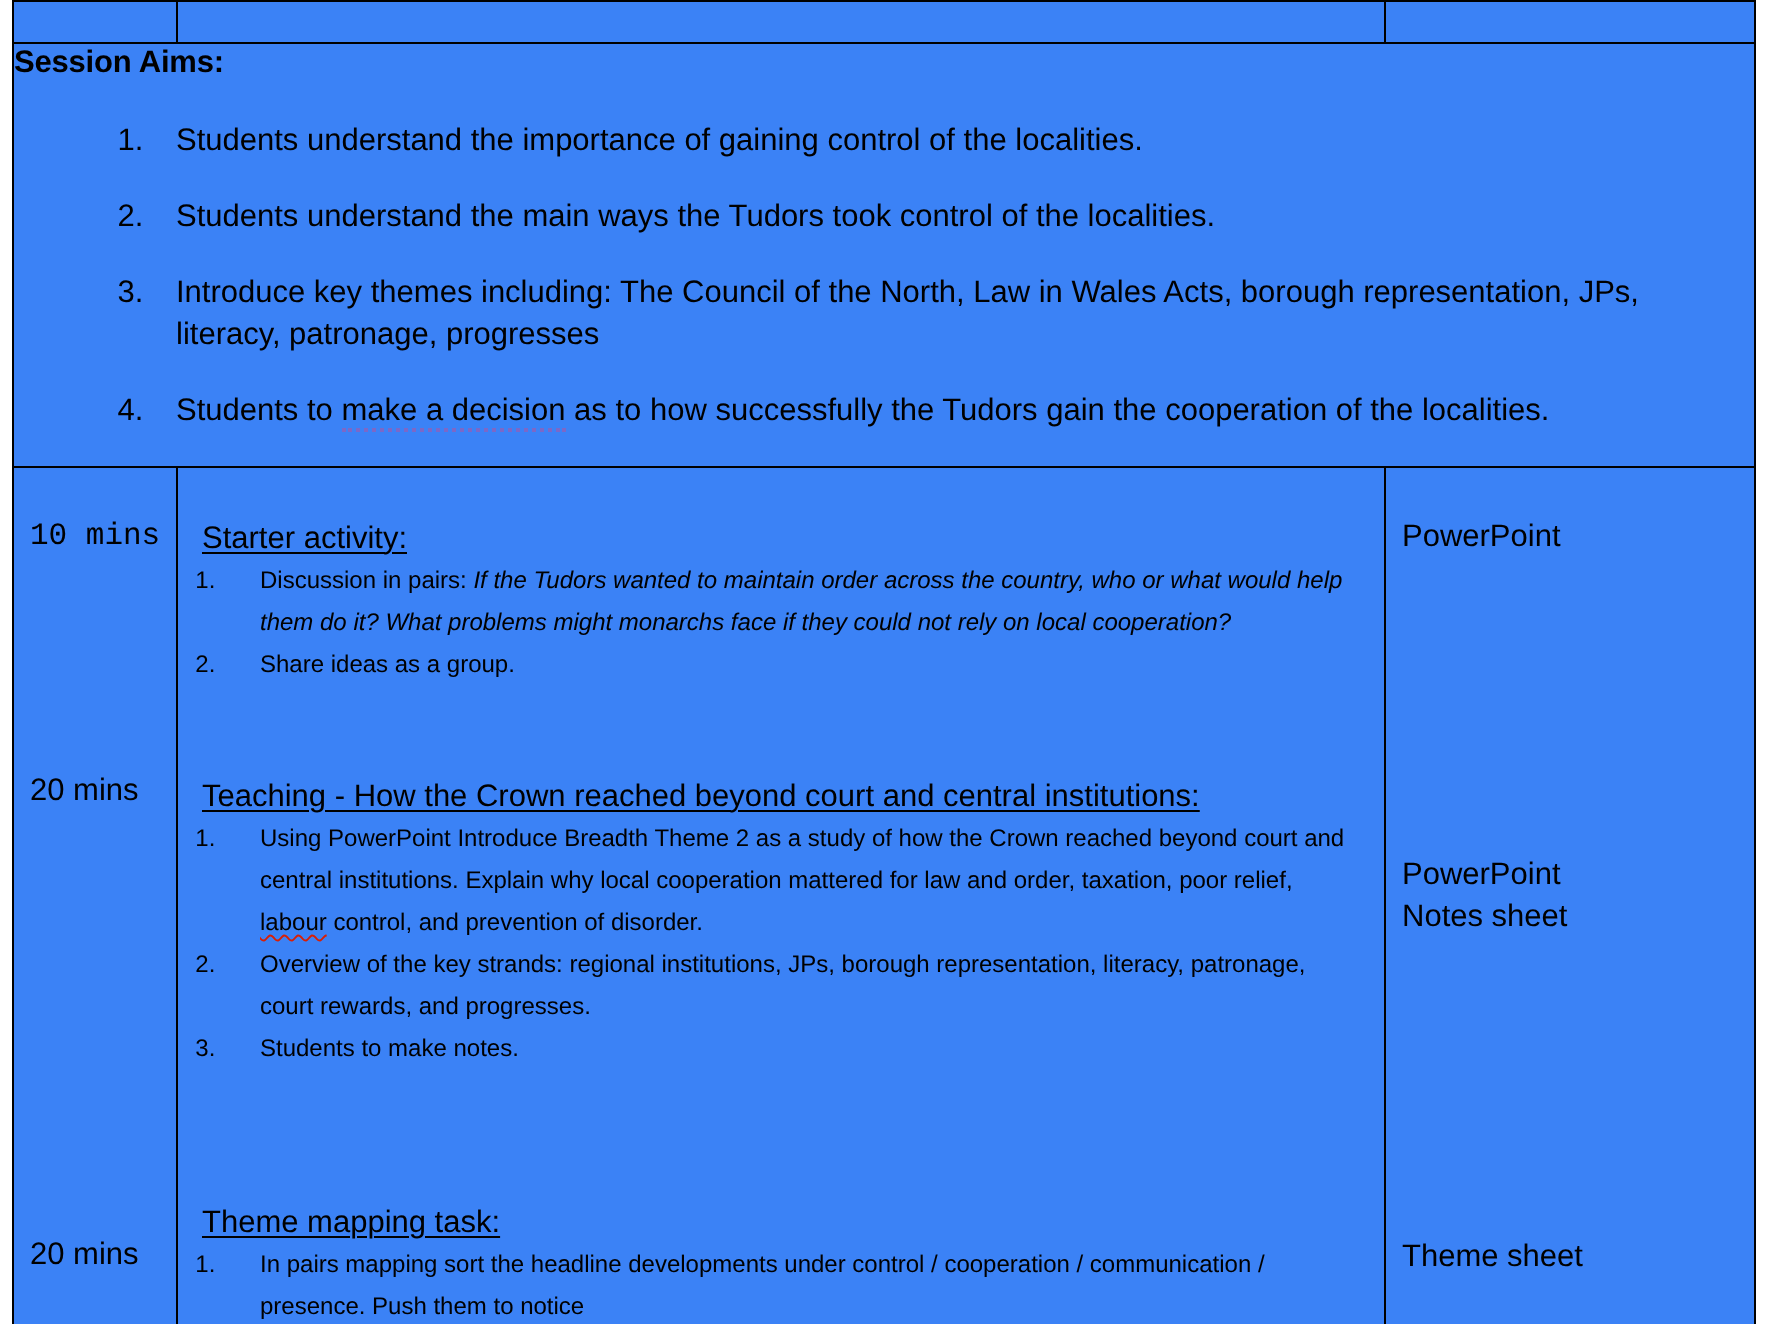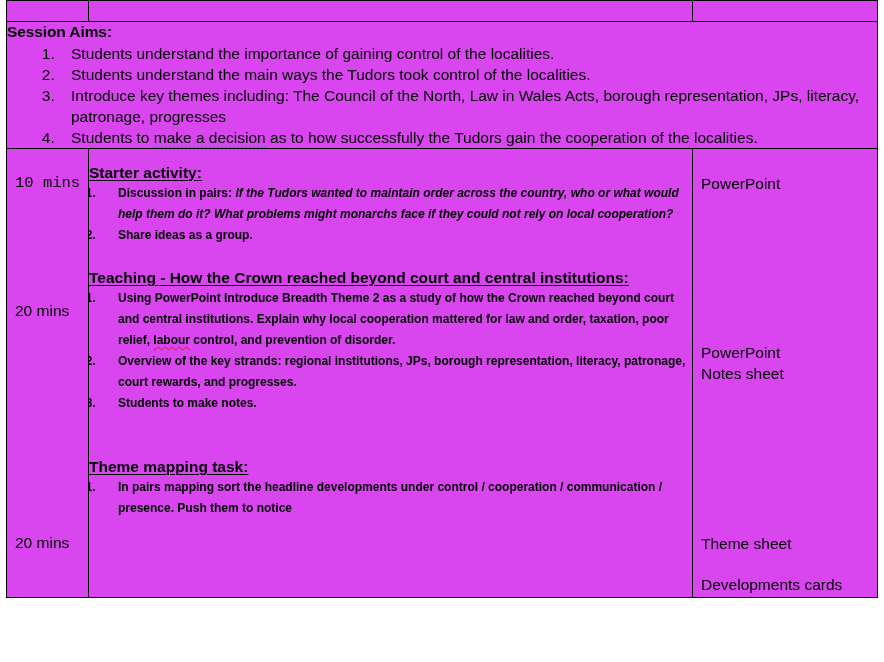--- a/index.html
+++ b/index.html
@@ -31,21 +31,21 @@
     left: 6px;
     top: 0px;
     width: 872px;
     border-collapse: collapse;
     table-layout: fixed;
   }
   .doc-table td {
     border: 1px solid #000000;
     vertical-align: top;
     padding: 0;
-    background: #d946ef;
+    background: #3b82f6;
   }
 
   
   .stub-row td { height: 20px; }
   .stub-left  { width: 437px; }
   .stub-right { width: 434px; }
 
   
   .aims-cell {
     padding: 5px 8px 7px 8px;
@@ -58,21 +58,21 @@
   }
   ol.aims-list {
     margin: 0;
     padding: 0 0 0 52px;
     list-style-type: decimal;
     font-size: 15.5px;
     line-height: 21px;
   }
   ol.aims-list > li {
     padding-left: 12px;
-    margin: 0;
+    margin: 17px;
   }
   ol.aims-list > li::marker {
     font-size: 15.5px;
   }
 
   
   .grammar-mark {
     border-bottom: 2px dotted #7b68c8;
     padding-bottom: 0px;
   }
@@ -120,21 +120,21 @@
     line-height: 21px;
     margin-left: 15px;
   }
   .resource-entry {
     position: absolute;
     left: 8px;
     white-space: nowrap;
   }
 
   
-  .activity-block { margin: 0; font-weight: bold; }
+  .activity-block { margin: 12px; }
   .activity-heading {
     font-size: 15.5px;
     line-height: 21px;
     text-decoration: underline;
     text-underline-offset: 2px;
     text-decoration-thickness: 1px;
   }
   ol.activity-list {
     margin: 0;
     padding: 0 0 0 10px;

